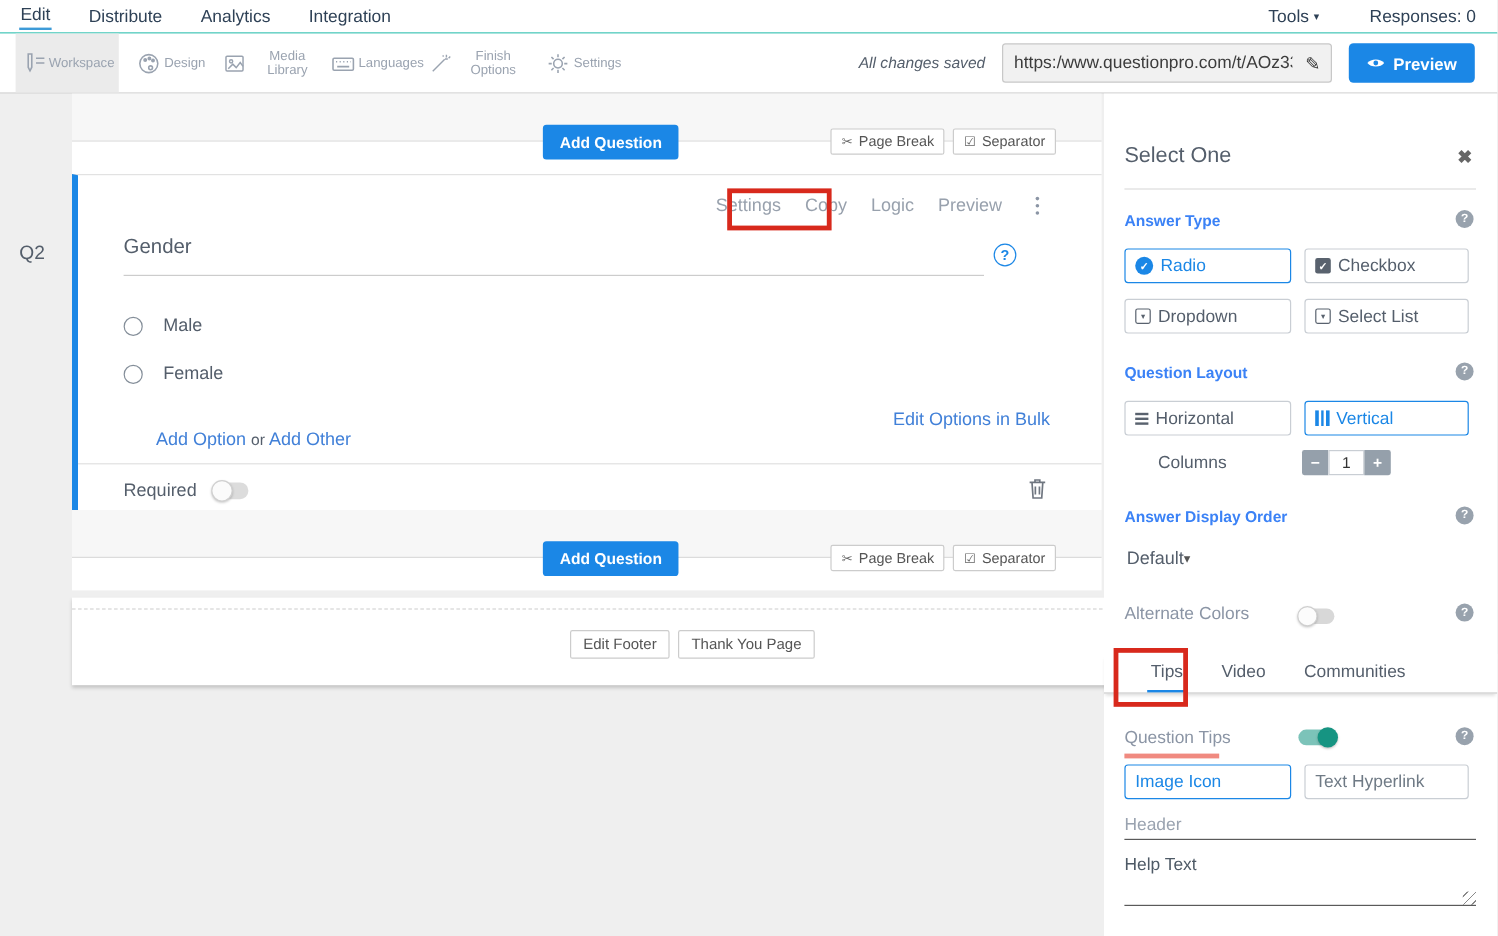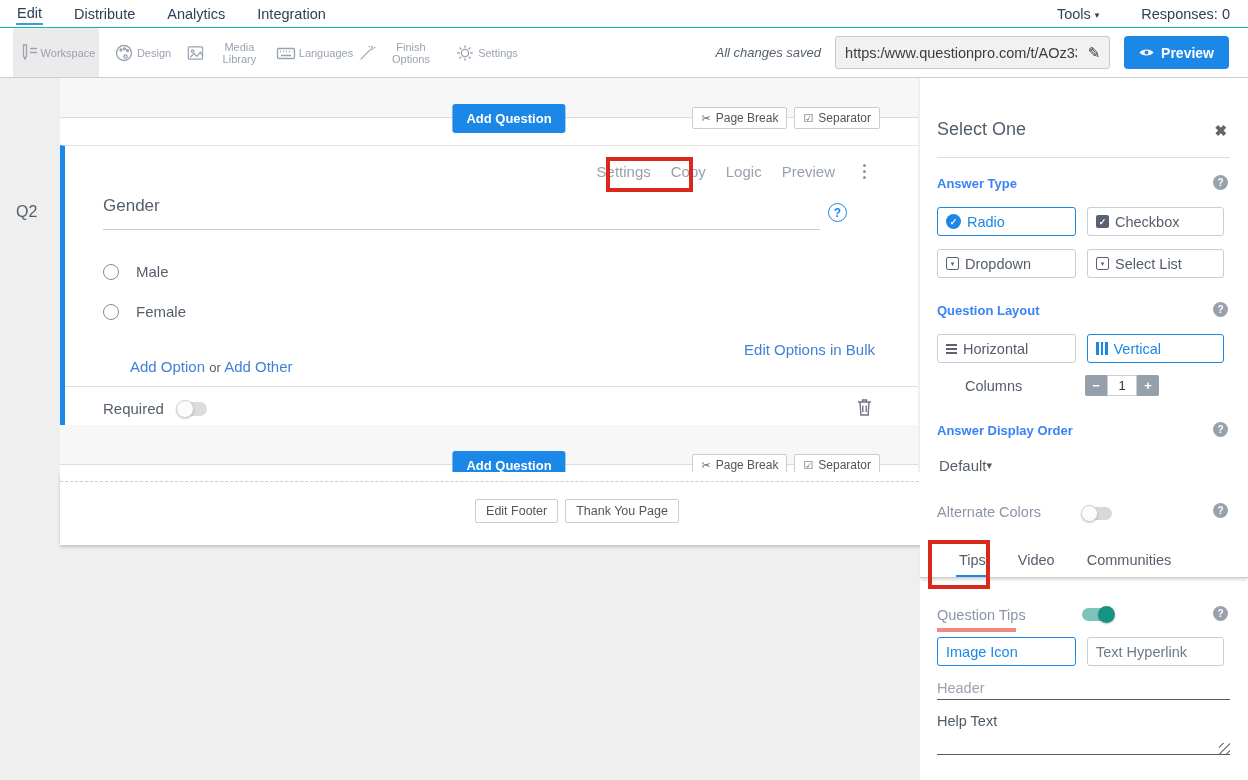--- a/index.html
+++ b/index.html
@@ -72,21 +72,21 @@
   .bulk-link { position:absolute; right:43px; top:195px; font-size:15px; color:#4180d8; text-decoration:none; cursor:pointer; }
   .q-divider { position:absolute; left:0; right:0; top:240px; height:1px; background:#e0e0e0; }
   .req-row { position:absolute; left:38px; top:254px; display:flex; align-items:center; gap:13px; }
   .req-row .rlabel { font-size:15px; color:#545e6b; }
   .toggle-off { position:relative; width:30px; height:14px; background:#dcdcdc; border-radius:7px; cursor:pointer; }
   .toggle-off .knob { position:absolute; left:-1px; top:-2px; width:18px; height:18px; border-radius:50%;
                       background:#fbfbfb; border:1px solid #d0d0d0; box-shadow:0 1px 2px rgba(0,0,0,.2); }
   .trash { position:absolute; right:46px; top:252px; cursor:pointer; }
   .trash svg { width:15px; height:18px; stroke:#6f7680; stroke-width:1.4; fill:none; }
 
-  .card-bottom { position:absolute; left:60px; top:472px; width:1034px; height:73px; background:#fff;
+  .card-bottom { position:absolute; left:60px; top:498px; width:1034px; height:73px; background:#fff;
                  box-shadow:0 2px 3px rgba(0,0,0,.18); }
   .dashed { position:absolute; left:0; right:0; top:9px; border-top:1px dashed #ccc; }
   .footer-btns { position:absolute; left:0; right:0; top:27px; display:flex; justify-content:center; gap:7px; }
   .footer-btns button { background:#fff; border:1px solid #ccc; border-radius:2px; color:#555; font-size:12.5px;
                         padding:4px 10px; cursor:pointer; font-family:"Liberation Sans",sans-serif; }
 
   
   .sidebar { position:absolute; left:920px; top:78px; width:328px; height:702px; background:#fff; }
   .sb-title { position:absolute; left:17px; top:41px; font-size:18px; color:#545e6b; }
   .sb-close { position:absolute; right:21px; top:44px; font-size:15px; color:#666; font-weight:bold; cursor:pointer; }

